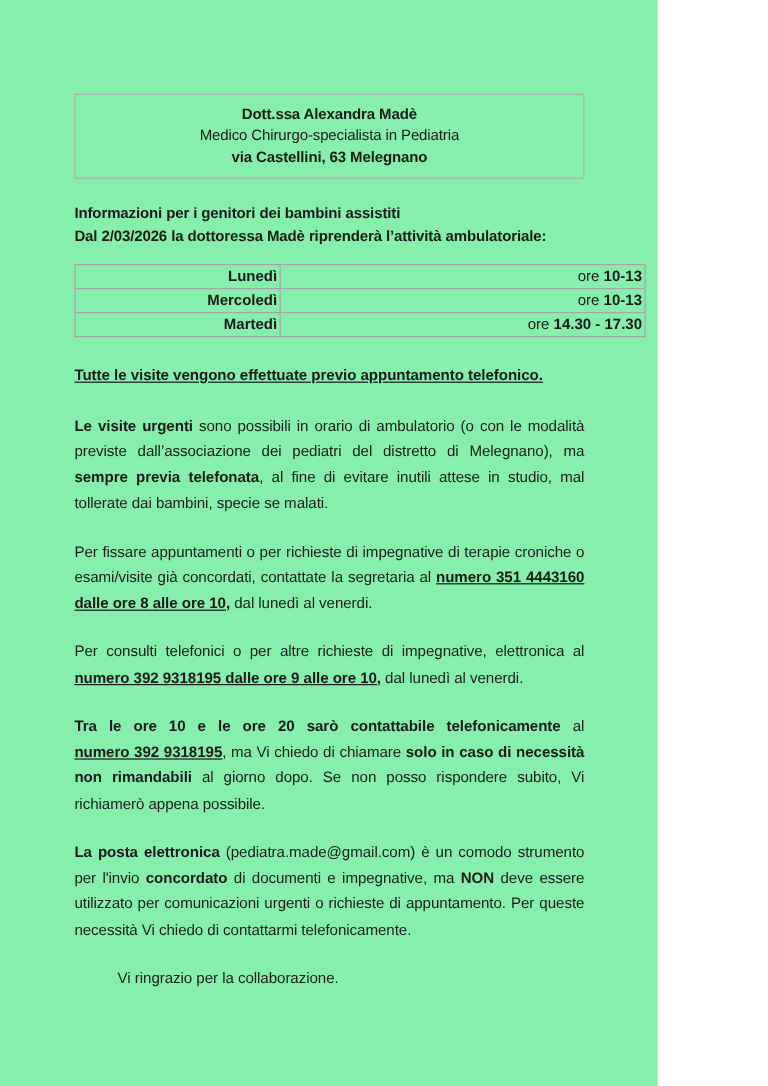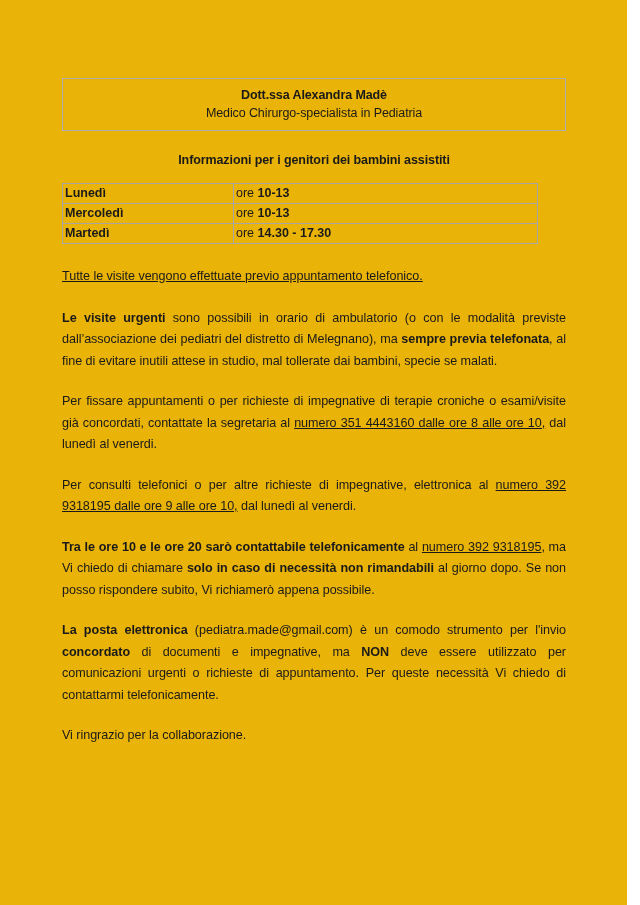--- a/index.html
+++ b/index.html
@@ -11,104 +11,106 @@
   body {
     width: 640px;
     height: 905px;
     font-family: "Liberation Sans", sans-serif;
     color: #1a1a1a;
     -webkit-font-smoothing: antialiased;
   }
 
   .page {
     position: relative;
-    width: 627px;
+    width: 548px;
     height: 905px;
     box-sizing: border-box;
     padding: 78px 61px 0 62px;
-    background: #eab308;
+    background: #86efac;
   }
 
   
   .header-box {
     border: 1px solid #adadad;
     box-sizing: border-box;
     padding: 7px 6px 8px 6px;
     text-align: center;
     margin-bottom: 20px;
   }
   .header-box .line {
     font-size: 12.5px;
     line-height: 18px;
     letter-spacing: -0.1px;
   }
   .header-box .line.bold { font-weight: bold; }
 
   
   .intro {
-    text-align: center;
+    text-align: left;
     font-weight: bold;
     font-size: 12.5px;
     line-height: 19px;
     letter-spacing: -0.1px;
     margin-bottom: 13px;
   }
 
   
   table.schedule {
     width: 476px;
     border-collapse: collapse;
     table-layout: fixed;
     margin-bottom: 22px;
   }
   table.schedule td {
     border: 1px solid #a6a6a6;
     height: 19px;
     font-size: 12.5px;
     line-height: 17px;
-    text-align: left;
+    text-align: right;
     padding: 0 2px;
     vertical-align: middle;
     margin-top: 44px;
   }
   table.schedule td.day {
     width: 166px;
     font-weight: bold;
   }
   table.schedule td.hours .b { font-weight: bold; }
 
   
   p.body {
     margin: 0 0 19px 0;
     font-size: 12.6px;
     line-height: 21.5px;
     text-align: justify;
     text-justify: inter-word;
     letter-spacing: -0.05px;
   }
-  p.body:last-child { margin-bottom: 0; }
+  p.body:last-child { margin-bottom: 0; margin-left: 36px; }
   p.body.tight { margin-bottom: 20px; }
 
   .b { font-weight: bold; }
-  .bu { font-weight: normal; text-decoration: underline; }
+  .bu { font-weight: bold; text-decoration: underline; }
 
   .nowrap { white-space: nowrap; }
 </style>
 </head>
 <body>
 
 <div class="page">
 
   <div class="header-box">
     <div class="line bold">Dott.ssa Alexandra Madè</div>
     <div class="line">Medico Chirurgo-specialista in Pediatria</div>
+    <div class="line bold">via Castellini, 63 Melegnano</div>
   </div>
 
   <div class="intro">
     <div>Informazioni per i genitori dei bambini assistiti</div>
+    <div>Dal 2/03/2026 la dottoressa Madè riprenderà l’attività ambulatoriale:</div>
   </div>
 
   <table class="schedule">
     <tbody>
       <tr>
         <td class="day">Lunedì</td>
         <td class="hours"><span>ore </span><span class="b">10-13</span></td>
       </tr>
       <tr>
         <td class="day">Mercoledì</td>

